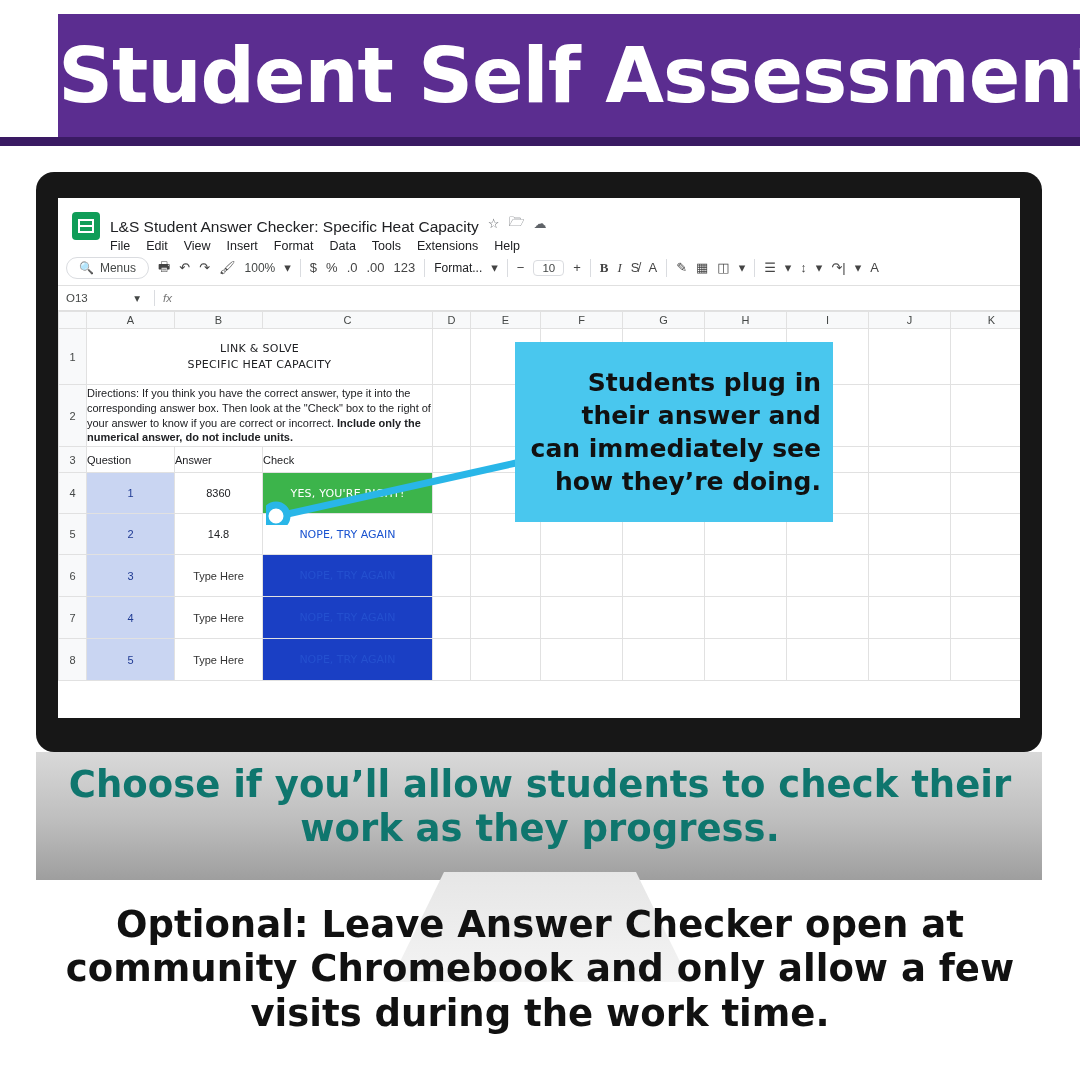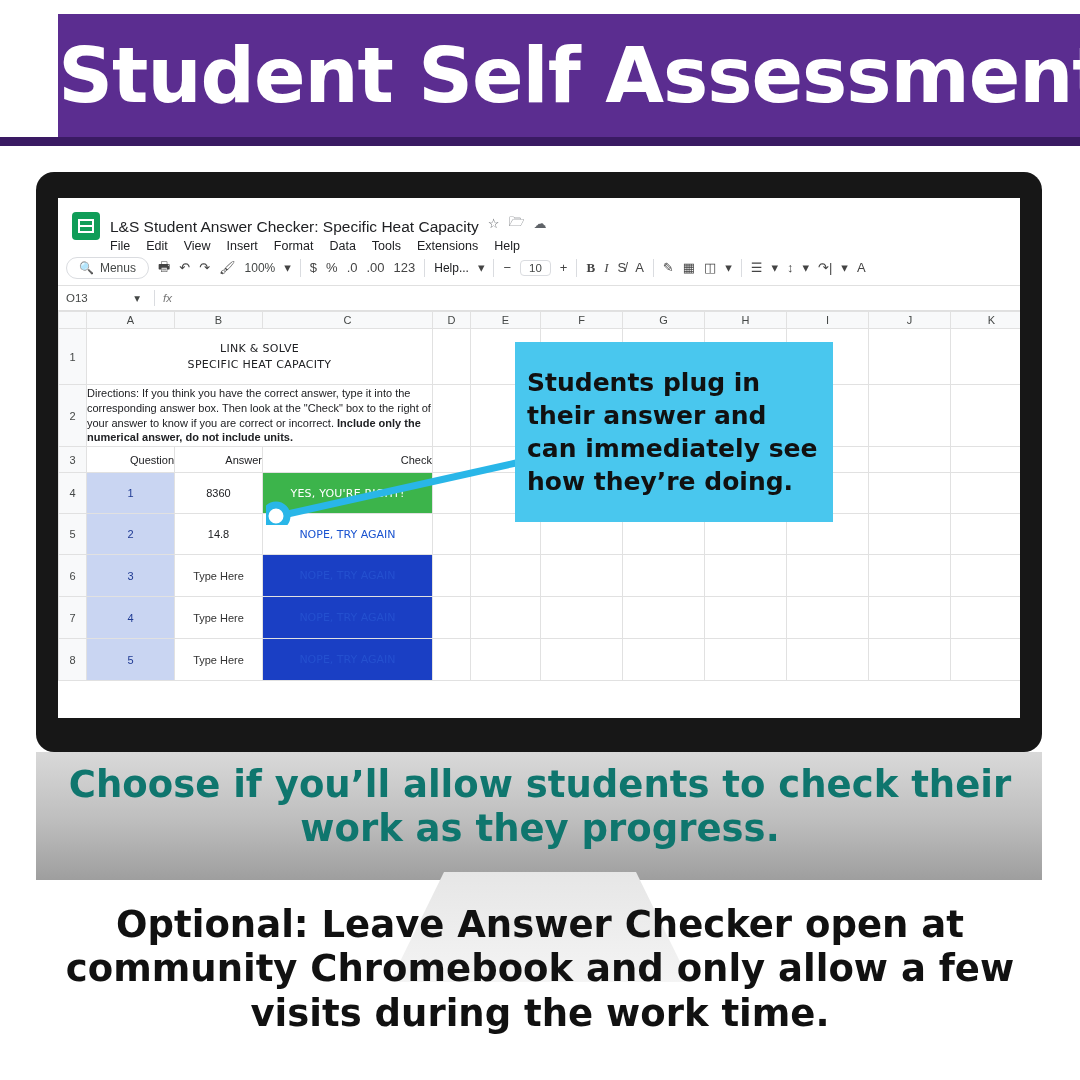--- a/index.html
+++ b/index.html
@@ -244,21 +244,21 @@
     font-family: "DejaVu Sans", sans-serif;
   }
   .dir-cell {
     font-size: 9.3px;
     line-height: 1.35;
     padding: 4px 6px;
     text-align: left;
   }
   .dir-cell b { font-weight: bold; }
   .hdr-cell {
-    text-align: right;
+    text-align: left;
     font-weight: bold;
     font-size: 12.5px;
   }
   .qnum {
     background: #c9d5f2;
     text-align: center;
     color: #1f3a93;
     font-size: 11px;
   }
   .ans {
@@ -296,21 +296,21 @@
   .callout {
     position: absolute;
     left: 457px;
     top: 31px;
     width: 318px;
     height: 180px;
     background: #49c7ee;
     display: flex;
     align-items: center;
     justify-content: center;
-    text-align: left;
+    text-align: right;
     padding: 6px 12px;
     box-sizing: border-box;
   }
   .callout span {
     font-size: 25px;
     font-weight: bold;
     line-height: 1.33;
     color: #111;
     font-family: "DejaVu Sans", sans-serif;
   }
@@ -394,21 +394,21 @@
       <span class="tb-item">🖌</span>
       <span class="zoom-box">100%</span>
       <span class="tb-item">▾</span>
       <span class="tb-sep"></span>
       <span class="tb-item">$</span>
       <span class="tb-item">%</span>
       <span class="tb-item">.0</span>
       <span class="tb-item">.00</span>
       <span class="tb-item">123</span>
       <span class="tb-sep"></span>
-      <span class="font-box">Help...</span>
+      <span class="font-box">Format...</span>
       <span class="tb-item">▾</span>
       <span class="tb-sep"></span>
       <span class="tb-item">−</span>
       <span class="size-box">10</span>
       <span class="tb-item">+</span>
       <span class="tb-sep"></span>
       <span class="tb-item tb-bold">B</span>
       <span class="tb-item tb-ital">I</span>
       <span class="tb-item">S̸</span>
       <span class="tb-item">A</span>

